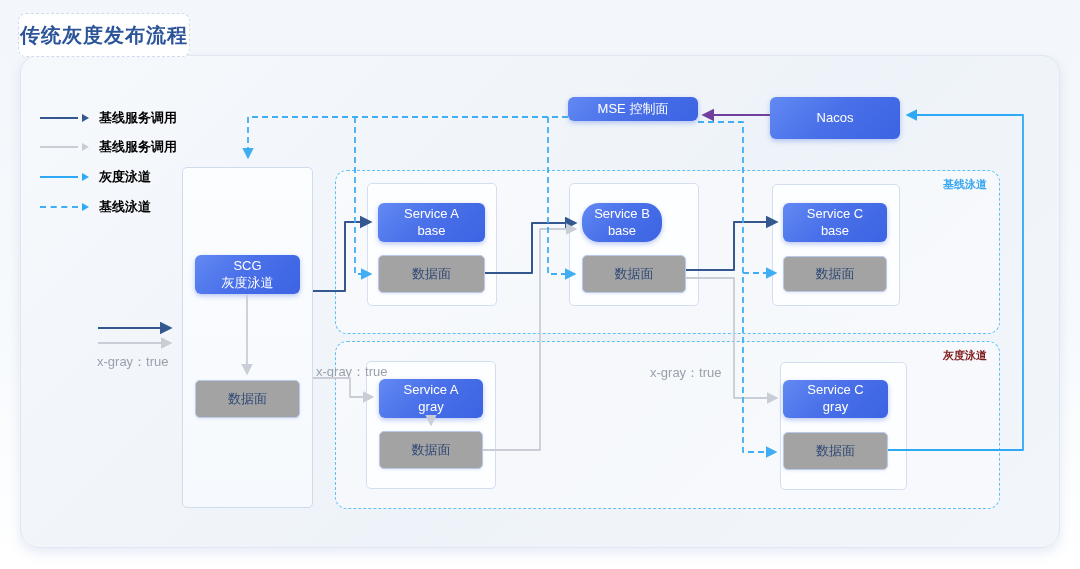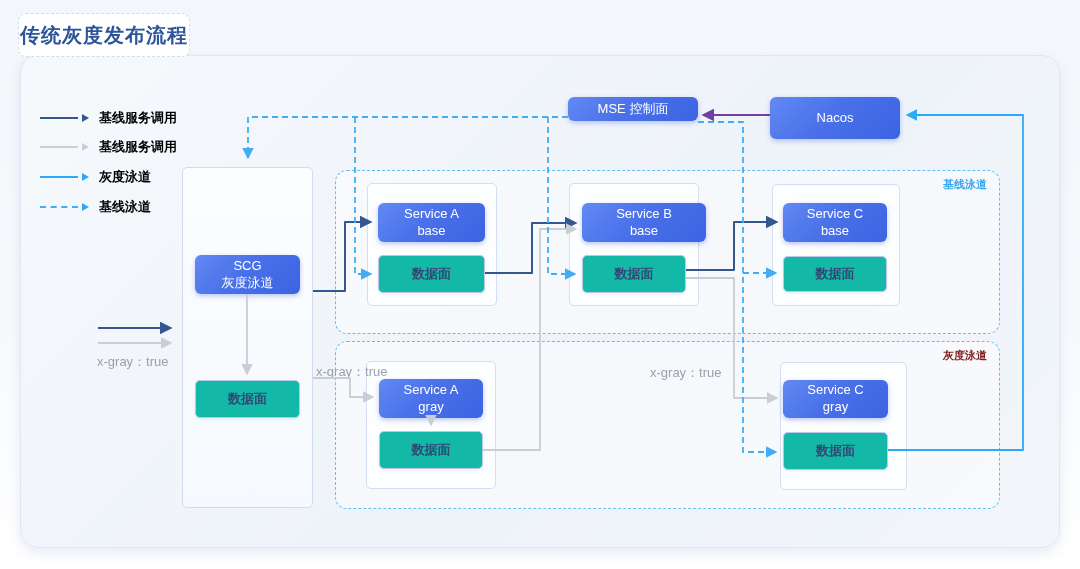--- a/index.html
+++ b/index.html
@@ -51,23 +51,23 @@
     background:linear-gradient(180deg,#fbfdff,#f6f9fd);
     border:1px solid #cfdcf0;border-radius:5px;z-index:2;
   }
   .bluebox{
     background:linear-gradient(135deg,#6289f2 0%,#4a71e9 45%,#3c63e2 100%);
     border-radius:6px;color:#ffffff;display:flex;flex-direction:column;
     align-items:center;justify-content:center;line-height:1.3;
     font-size:13px;z-index:4;box-shadow:0 2px 5px rgba(60,99,226,.35);
   }
   .dataplane{
-    background:#14b8a6;border:1px solid #b8c9ec;border-radius:5px;
+    background:#a3a3a3;border:1px solid #b8c9ec;border-radius:5px;
     display:flex;align-items:center;justify-content:center;
-    font-size:13px;color:#2f4875;z-index:4;box-shadow:0 1px 3px rgba(130,150,200,.18);font-weight:bold;
+    font-size:13px;color:#2f4875;z-index:4;box-shadow:0 1px 3px rgba(130,150,200,.18);
   }
   .xgray{font-size:13px;color:#99a1ad;z-index:5;white-space:nowrap;}
   svg.wires{position:absolute;left:0;top:0;z-index:6;pointer-events:none;}
 </style>
 </head>
 <body>
 
 <div class="abs outer"></div>
 
 <div class="abs title-box">
@@ -114,21 +114,21 @@
 <div class="abs group" style="left:367px;top:183px;width:130px;height:123px;"></div>
 <div class="abs bluebox" style="left:378px;top:203px;width:107px;height:39px;">
   <span>Service A</span>
   <span>base</span>
 </div>
 <div class="abs dataplane" style="left:378px;top:255px;width:107px;height:38px;">
   <span>数据面</span>
 </div>
 
 <div class="abs group" style="left:569px;top:183px;width:130px;height:123px;"></div>
-<div class="abs bluebox" style="left:582px;top:203px;width:124px;height:39px;">
+<div class="abs bluebox" style="left:582px;top:203px;width:80px;height:39px;border-radius:17px;">
   <span>Service B</span>
   <span>base</span>
 </div>
 <div class="abs dataplane" style="left:582px;top:255px;width:104px;height:38px;">
   <span>数据面</span>
 </div>
 
 <div class="abs group" style="left:772px;top:184px;width:128px;height:122px;"></div>
 <div class="abs bluebox" style="left:783px;top:203px;width:104px;height:39px;">
   <span>Service C</span>

